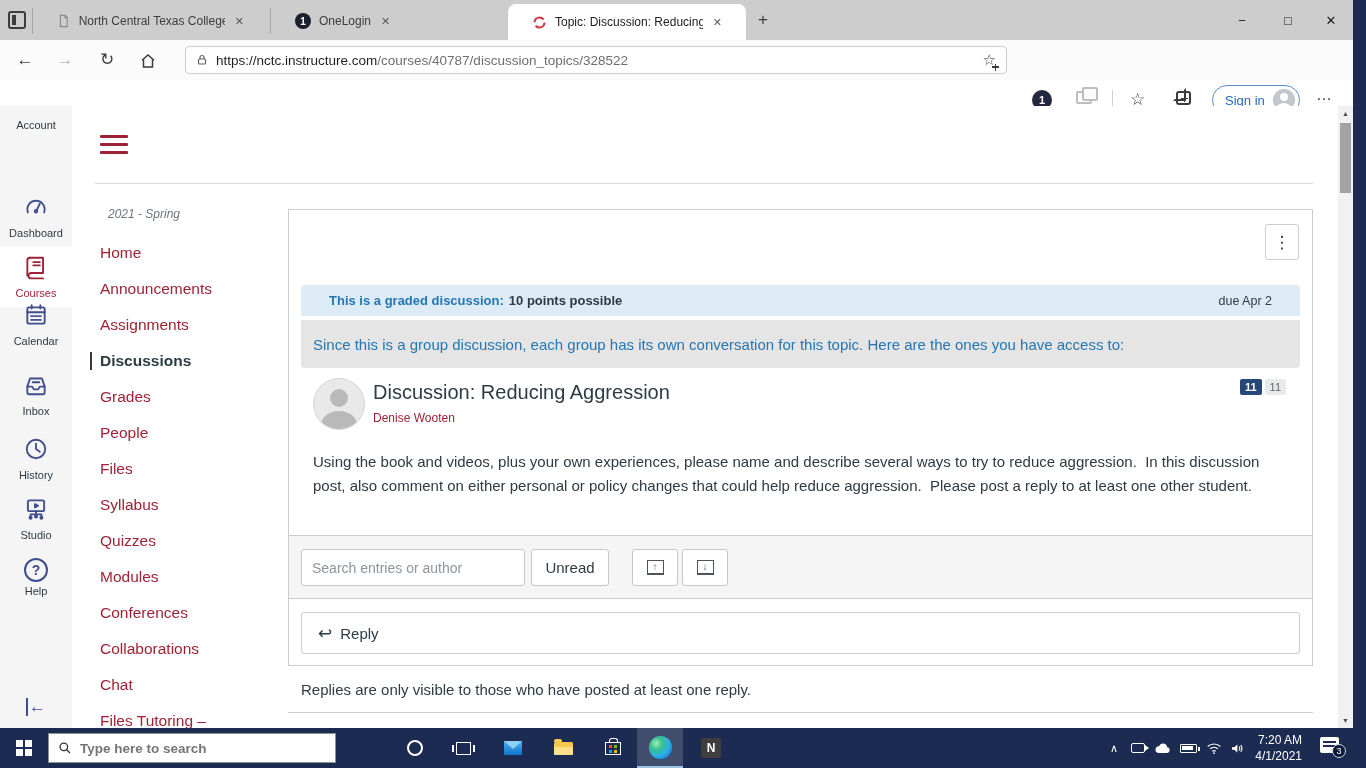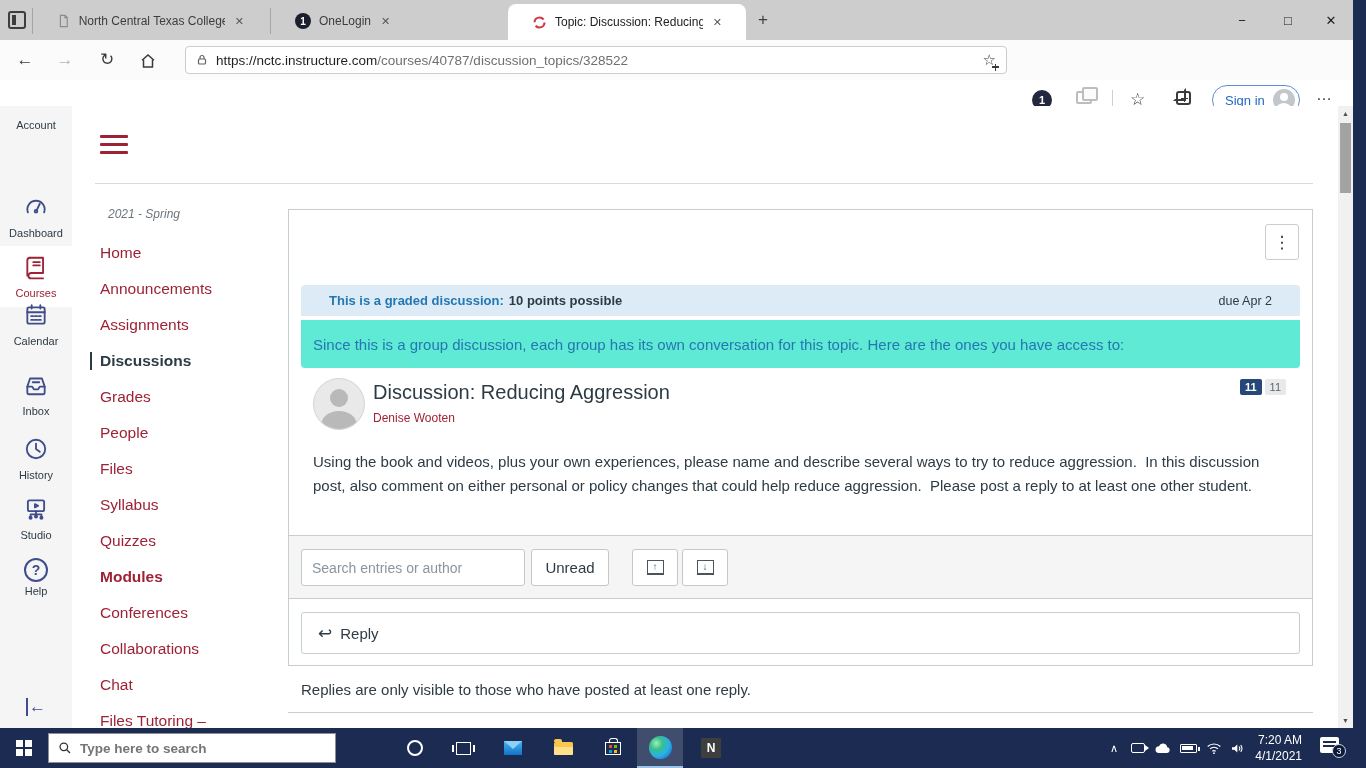--- a/index.html
+++ b/index.html
@@ -82,21 +82,21 @@
   .cnav .term{position:absolute;left:8px;top:5px;font-size:12px;font-style:italic;color:#6b767f;}
   .cnav-item{position:absolute;left:0;font-size:15.5px;color:#9D2235;text-decoration:none;white-space:nowrap;}
   .cnav-item.active{color:#2D3B45;border-left:2px solid #2D3B45;padding-left:8px;margin-left:-10px;font-weight:bold;}
 
   .card{position:absolute;left:288px;top:103px;width:1025px;height:457px;border:1px solid #c7cdd1;background:#fff;}
   .kebab-btn{position:absolute;right:13px;top:14px;width:34px;height:36px;border:1px solid #c7cdd1;border-radius:3px;background:#fff;font-size:17px;color:#2D3B45;display:flex;align-items:center;justify-content:center;}
   .banner1{position:absolute;left:12px;right:12px;top:75px;height:31px;background:#DCEBF6;border-radius:4px 4px 0 0;display:flex;align-items:center;padding:0 28px;font-size:13px;}
   .banner1 .graded{color:#2577B1;font-weight:bold;}
   .banner1 .points{color:#2D3B45;font-weight:bold;margin-left:5px;}
   .banner1 .due{margin-left:auto;color:#2D3B45;font-size:12.5px;}
-  .banner2{position:absolute;left:12px;right:12px;top:110px;height:48px;background:#5eead4;border-radius:0 0 4px 4px;display:flex;align-items:center;padding:0 12px;font-size:15px;color:#2577B1;}
+  .banner2{position:absolute;left:12px;right:12px;top:110px;height:48px;background:#e5e5e5;border-radius:0 0 4px 4px;display:flex;align-items:center;padding:0 12px;font-size:15px;color:#2577B1;}
   .avatar-ph{position:absolute;left:24px;top:168px;width:52px;height:52px;border-radius:50%;background:#e9e9e9;border:1px solid #d4d4d4;overflow:hidden;}
   .avatar-ph::before{content:"";position:absolute;left:50%;top:20%;transform:translateX(-50%);width:36%;height:36%;border-radius:50%;background:#b9b9b9;}
   .avatar-ph::after{content:"";position:absolute;left:50%;top:64%;transform:translateX(-50%);width:70%;height:52%;border-radius:50%;background:#b9b9b9;}
   .entry-title{position:absolute;left:84px;top:171px;font-size:20px;color:#2D3B45;}
   .entry-author{position:absolute;left:84px;top:201px;font-size:12px;color:#9D2235;text-decoration:none;}
   .badges{position:absolute;right:26px;top:169px;display:flex;}
   .badge-unread{background:#25477A;color:#fff;font-size:11px;font-weight:bold;padding:2px 5px;border-radius:2px;}
   .badge-total{background:#e7e9ea;color:#5c6670;font-size:11px;padding:2px 5px;border-radius:2px;margin-left:3px;}
   .body-text{position:absolute;left:24px;top:240px;width:982px;font-size:15px;line-height:24px;color:#2D3B45;white-space:pre-wrap;}
   .strip{position:absolute;left:0;top:325px;width:1023px;height:64px;background:#f5f5f5;border-top:1px solid #c7cdd1;border-bottom:1px solid #c7cdd1;}
@@ -304,21 +304,21 @@
       <span class="term">2021 - Spring</span>
       <a href="#" class="cnav-item" style="top:42px;">Home</a>
       <a href="#" class="cnav-item" style="top:78px;">Announcements</a>
       <a href="#" class="cnav-item" style="top:114px;">Assignments</a>
       <a href="#" class="cnav-item active" style="top:150px;">Discussions</a>
       <a href="#" class="cnav-item" style="top:186px;">Grades</a>
       <a href="#" class="cnav-item" style="top:222px;">People</a>
       <a href="#" class="cnav-item" style="top:258px;">Files</a>
       <a href="#" class="cnav-item" style="top:294px;">Syllabus</a>
       <a href="#" class="cnav-item" style="top:330px;">Quizzes</a>
-      <a href="#" class="cnav-item" style="top:366px;font-weight:bold;">Modules</a>
+      <a href="#" class="cnav-item" style="top:366px;">Modules</a>
       <a href="#" class="cnav-item" style="top:402px;">Conferences</a>
       <a href="#" class="cnav-item" style="top:438px;">Collaborations</a>
       <a href="#" class="cnav-item" style="top:474px;">Chat</a>
       <a href="#" class="cnav-item" style="top:510px;">Files Tutoring –</a>
     </div>
 
     <div class="card">
       <button class="kebab-btn">
           <span>⋮</span>
         </button>

